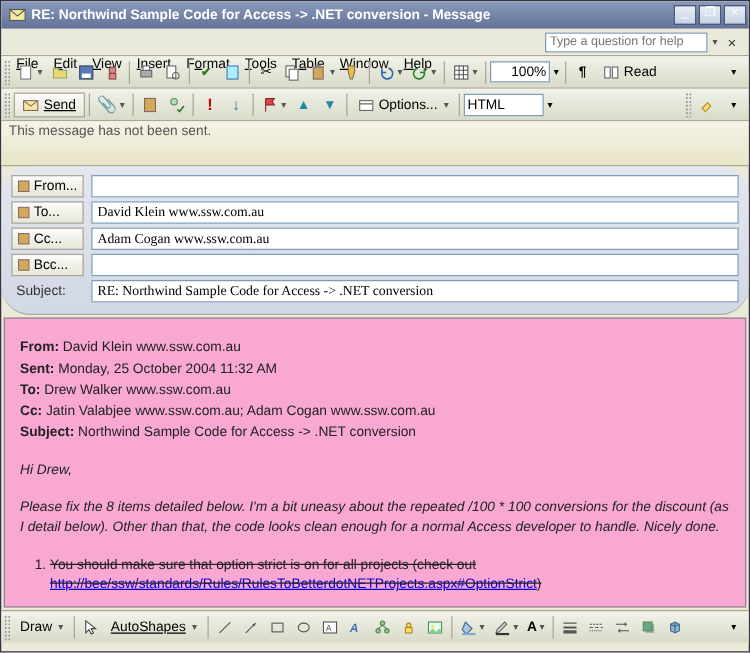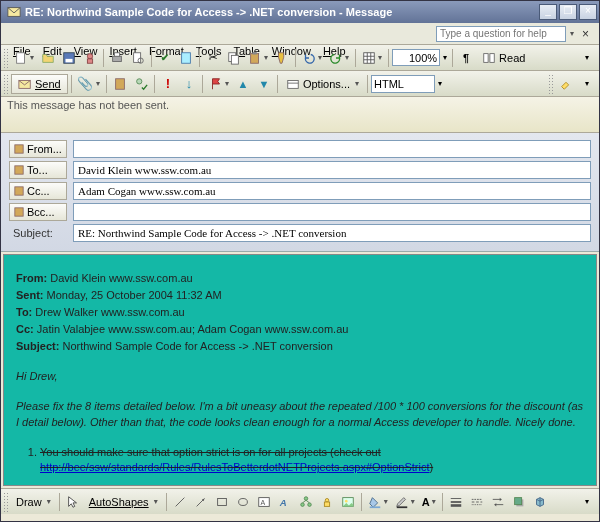--- a/index.html
+++ b/index.html
@@ -29,29 +29,29 @@
   .tb-btn.with-arrow::after { content: "▾"; font-size: 8px; margin-left: 2px; color: #555; }
   .zoom-input { width: 48px; height: 17px; border: 1px solid #7f9db9; font-size: 11px; padding: 0 2px; text-align: right; }
   .format-select { width: 64px; height: 18px; border: 1px solid #7f9db9; font-size: 11px; padding: 0 2px; background: #fff; }
   .tb-flex { flex: 1; }
   .tb-btn.txt { padding: 0 4px; gap: 3px; }
   
   
   .infobar { background: linear-gradient(#f5f3e6, #e8e5c8); border-bottom: 1px solid #aca899; height: 36px; padding: 2px 6px; font-size: 11px; color: #555; }
   
   
-  .header-fields { background: linear-gradient(#e3e7ef, #d2d8e4); padding: 4px 8px 6px 8px; border-bottom: 1px solid #9aa; }
+  .header-fields { background: linear-gradient(#e3e7ef, #d2d8e4); padding: 4px 8px 6px 8px; border-bottom: 1px solid #9aa; border-radius: 23px; }
   .field-row { display: flex; align-items: center; gap: 6px; margin: 3px 0; }
   .field-btn { width: 58px; height: 18px; background: linear-gradient(#fcfcfa, #e6e6d8); border: 1px solid #aca899; font-size: 11px; text-align: left; padding: 0 4px; cursor: pointer; display:flex; align-items:center; gap:3px; }
   .field-label { width: 58px; font-size: 11px; padding: 0 4px; color: #333; }
   .field-input { flex: 1; height: 18px; border: 1px solid #7f9db9; background: #fff; font-size: 11px; padding: 0 4px; font-family: Tahoma; }
   .mini-icon { width:10px; height:10px; display:inline-block; }
   
   
-  .body-wrap { background: #14b8a6; border: 1px solid #888; margin: 2px; height: 232px; overflow-y: scroll; padding: 16px 12px 8px 12px; font-family: Verdana, Arial, sans-serif; font-size: 11px; line-height: 1.45; color: #222; }
+  .body-wrap { background: #f9a8d4; border: 1px solid #888; margin: 2px; height: 232px; overflow-y: scroll; padding: 16px 12px 8px 12px; font-family: Verdana, Arial, sans-serif; font-size: 11px; line-height: 1.45; color: #222; }
   .body-wrap .hdr-line { margin-bottom: 1px; }
   .body-wrap .hdr-label { font-weight: bold; }
   .body-wrap .para { margin-top: 14px; font-style: italic; }
   .body-wrap ol { margin: 14px 0 0 24px; }
   .body-wrap .strike { text-decoration: line-through; }
   .body-wrap a { color: #0000cc; }
   
   
   .toolbar.bottom { border-top: 1px solid #aca899; border-bottom: none; }
   

